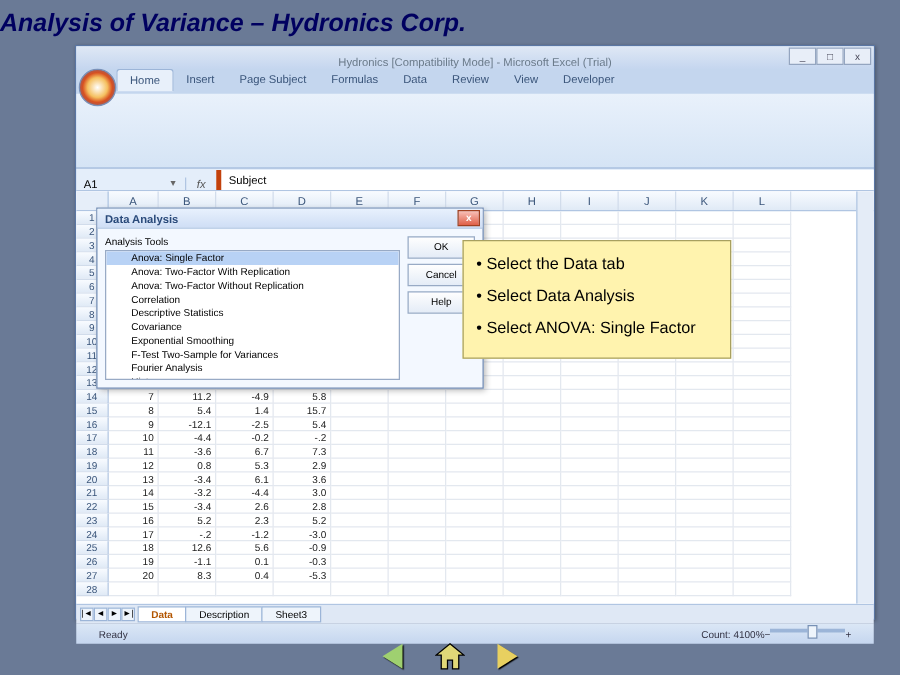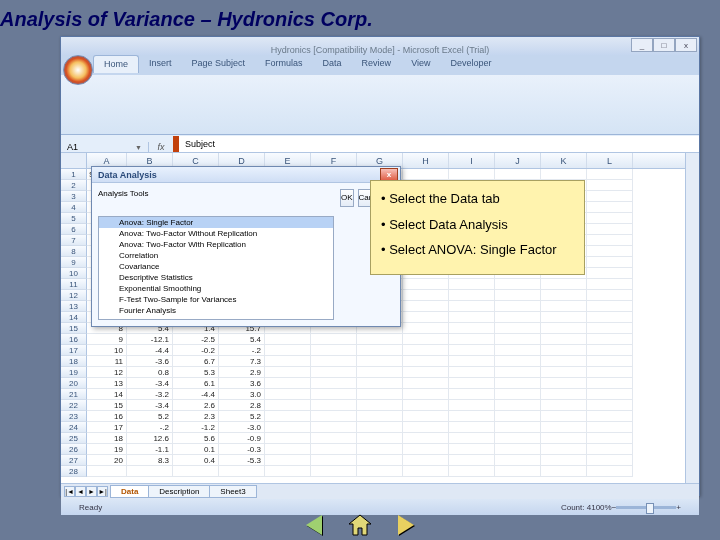--- a/index.html
+++ b/index.html
@@ -11,58 +11,58 @@
   .win-btn{width:22px;height:14px;background:#e8eef8;border:1px solid #94a5c0;font-size:8px;display:flex;align-items:center;justify-content:center;color:#445}
   .ribbon-tabs{height:20px;background:#c4d6ee;display:flex;align-items:flex-start;padding-left:32px;gap:0;font-size:9px}
   .office-btn{position:absolute;left:2px;top:18px;width:30px;height:30px;border-radius:50%;background:radial-gradient(#fff,#f5c060 40%,#d85020 60%,#3d70c0);border:1px solid #7a91b8;z-index:2}
   .rtab{padding:3px 10px 4px;color:#3a557a;cursor:default}
   .rtab.active{background:#e8f0fa;border-radius:3px 3px 0 0;border:1px solid #9cb5d8;border-bottom:none}
   .ribbon-body{height:60px;background:linear-gradient(#e9f1fb,#d5e4f5);border-bottom:1px solid #9cb5d8}
   .name-bar{height:18px;background:#e4eefa;display:flex;align-items:flex-end;font-size:9px;border-bottom:1px solid #b0c5e2}
   .name-box{width:88px;padding:0 6px;border-right:1px solid #b0c5e2;display:flex;align-items:center;justify-content:space-between}
   .name-box span.dd{font-size:7px;color:#666}
   .fx-label{width:24px;text-align:center;font-style:italic;color:#555}
-  .formula-bar{flex:1;padding-left:6px;background:#fff;height:16px;line-height:16px;border-left:6px solid #c2410c}
+  .formula-bar{flex:1;padding-left:6px;background:#fff;height:16px;line-height:16px;border-left:4px solid #c2410c}
   .sheet-area{position:relative;background:#fff;height:330px;overflow:hidden}
   .col-headers{display:flex;height:16px;background:linear-gradient(#f8fbff,#e0eaf6);font-size:9px;color:#3a557a;border-bottom:1px solid #b0c5e2}
   .corner{width:26px;border-right:1px solid #b0c5e2;background:#e6eef9}
   .colh{width:46px;text-align:center;line-height:16px;border-right:1px solid #d1dceb}
   .colh.A{width:40px}
   .grid-body{position:relative;height:314px;overflow:hidden}
   .grid-row{display:flex;height:11px;font-size:8px}
   .rowh{width:26px;text-align:center;line-height:11px;background:linear-gradient(#f8fbff,#e0eaf6);border-right:1px solid #b0c5e2;border-bottom:1px solid #d1dceb;color:#3a557a}
   .cell{width:46px;border-right:1px solid #e3e8ef;border-bottom:1px solid #e3e8ef;line-height:11px;padding-right:3px;text-align:right;color:#222}
   .cell.A{width:40px}
   .cell.txt{text-align:left;padding-left:2px;padding-right:0}
   .vscroll{position:absolute;right:0;top:0;width:14px;height:100%;background:#e4ecf7;border-left:1px solid #b0c5e2}
   .sheet-tabs{height:16px;background:#dfe8f5;display:flex;align-items:center;font-size:8px;border-top:1px solid #b0c5e2}
   .tab-nav{display:flex;gap:0;padding:0 3px}
   .tab-nav div{width:11px;height:11px;border:1px solid #9cb5d8;font-size:7px;text-align:center;line-height:9px;background:#eef4fb}
   .sheet-tab{padding:1px 10px;border:1px solid #9cb5d8;background:#eef4fb;margin-left:-1px}
   .sheet-tab.active{background:#fff;font-weight:bold;color:#b25500}
   .status-bar{height:16px;background:linear-gradient(#dbe7f6,#c5d6ef);display:flex;align-items:center;justify-content:space-between;font-size:8px;padding:0 18px;color:#334}
-  .status-right{display:flex;align-items:center;gap:0}
+  .status-right{display:flex;align-items:flex-start;gap:0}
   .zoom-slider{width:60px;height:3px;background:#9cb5d8;position:relative}
   .zoom-slider::after{content:"";position:absolute;left:50%;top:-3px;width:6px;height:9px;background:#eef4fb;border:1px solid #7790b5}
 
   
-  .dialog{position:absolute;left:30px;top:13px;width:310px;background:#f3f8ff;border:1px solid #6f89b1;box-shadow:2px 2px 5px rgba(0,0,0,.3);font-size:9px}
+  .dialog{position:absolute;left:16px;top:13px;width:310px;background:#f3f8ff;border:1px solid #6f89b1;box-shadow:2px 2px 5px rgba(0,0,0,.3);font-size:9px}
   .dlg-title{height:16px;background:linear-gradient(#e8f1fd,#cfdef5);padding-left:6px;line-height:16px;color:#2a4a7a;font-weight:bold;border-bottom:1px solid #b0c5e2;position:relative}
   .dlg-close{position:absolute;right:2px;top:1px;width:18px;height:13px;background:linear-gradient(#f8c0b8,#e06048);border:1px solid #a04020;color:#fff;font-size:8px;text-align:center;line-height:11px}
   .dlg-body{display:flex;padding:6px;gap:6px}
   .dlg-left{flex:1}
-  .dlg-label{font-size:8px;margin-bottom:18px}
+  .dlg-label{font-size:8px;margin-bottom:2px}
   .tools-list{height:104px;background:#fff;border:1px solid #98aac5;font-size:8px;overflow:hidden}
   .tools-list div{padding:0 20px;line-height:11px;white-space:nowrap}
   .tools-list div.selected{background:#b8d2f5}
-  .dlg-right{width:54px;display:flex;flex-direction:row;gap:4px}
+  .dlg-right{width:54px;display:flex;flex-direction:column;gap:4px}
   .dlg-btn{height:18px;background:linear-gradient(#fefefe,#e4ecf7);border:1px solid #98aac5;font-size:8px;text-align:center;line-height:16px}
 
   
-  .instructions{position:absolute;left:370px;top:180px;width:215px;background:#fff3ae;border:1px solid #a8a060;padding:8px 10px;font-size:13px;line-height:1.5;color:#000}
+  .instructions{position:absolute;left:370px;top:192px;width:215px;background:#fff3ae;border:1px solid #a8a060;padding:8px 10px;font-size:13px;line-height:1.5;color:#000}
   .instructions div{margin-bottom:6px}
 
   
   .nav-icons{position:absolute;left:0;bottom:4px;width:100%;display:flex;justify-content:center;gap:20px}
   .nav-ico{width:26px;height:22px;display:flex;align-items:center;justify-content:center}
   .tri-left{width:0;height:0;border-top:10px solid transparent;border-bottom:10px solid transparent;border-right:16px solid #9fd070;filter:drop-shadow(1px 1px 0 #000)}
   .tri-right{width:0;height:0;border-top:10px solid transparent;border-bottom:10px solid transparent;border-left:16px solid #e8d060;filter:drop-shadow(1px 1px 0 #000)}
   .home-ico svg{width:24px;height:22px}
 </style>
 </head>
@@ -546,25 +546,25 @@
     <div class="dialog">
       <div class="dlg-title">
         <span>Data Analysis</span>
         <div class="dlg-close">x</div>
       </div>
       <div class="dlg-body">
         <div class="dlg-left">
           <div class="dlg-label">Analysis Tools</div>
           <div class="tools-list" id="tools-list">
               <div class="selected">Anova: Single Factor</div>
+              <div>Anova: Two-Factor With Replication</div>
               <div>Anova: Two-Factor Without Replication</div>
-              <div>Anova: Two-Factor With Replication</div>
               <div>Correlation</div>
+              <div>Descriptive Statistics</div>
               <div>Covariance</div>
-              <div>Descriptive Statistics</div>
               <div>Exponential Smoothing</div>
               <div>F-Test Two-Sample for Variances</div>
               <div>Fourier Analysis</div>
               <div>Histogram</div>
             </div>
         </div>
         <div class="dlg-right">
           <div class="dlg-btn">OK</div>
           <div class="dlg-btn">Cancel</div>
           <div class="dlg-btn">Help</div>

